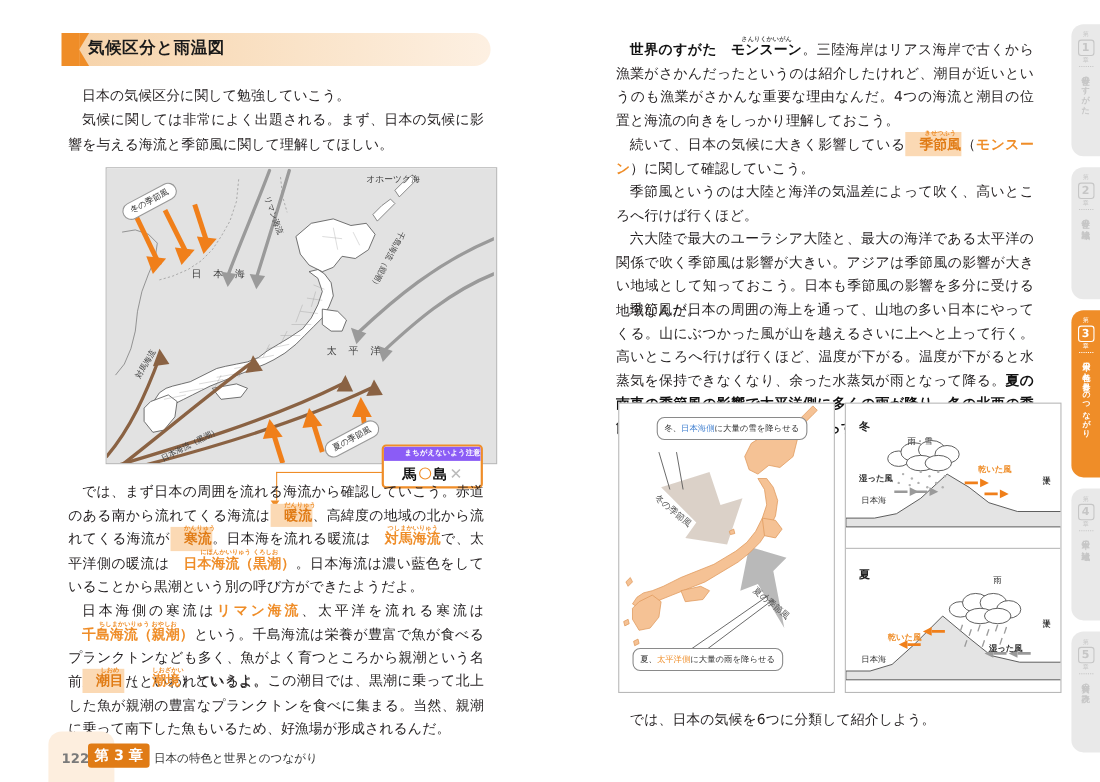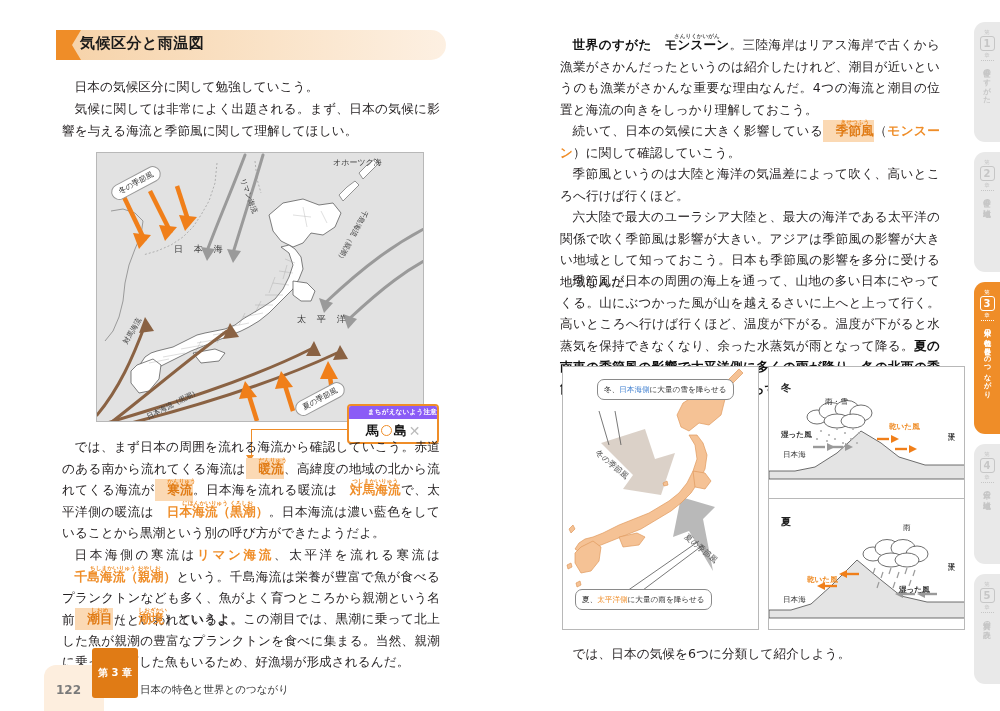--- a/index.html
+++ b/index.html
@@ -68,21 +68,21 @@
   .ruby-top {
     position: absolute; left: 0; right: 0; top: -8px;
     font-size: 5.6px; color: #ef8d28; text-align: center;
     white-space: nowrap; font-weight: bold; letter-spacing: 0;
   }
   .ruby-top.dark { color: #555; }
 
   
   #map-figure {
     position: absolute; left: 96px; top: 152px;
-    width: 328px; height: 270px;
+    width: 356px; height: 270px;
     background: #ffffff;
     border: 1px solid #b8b8b8;
     overflow: hidden;
   }
   #map-sea {
     position: absolute; inset: 0;
     background: #e2e2e2;
   }
   .map-label {
     position: absolute;
@@ -233,24 +233,24 @@
     position: absolute; left: 44px; bottom: 0;
     width: 60px; height: 46px;
     background: #fdeede;
     border-radius: 12px 12px 0 0;
   }
   #left-pageno {
     position: absolute; left: 56px; bottom: 14px;
     font-size: 12px; color: #7a7a7a; font-weight: bold;
   }
   #left-chip {
-    position: absolute; left: 92px; bottom: 13px;
+    position: absolute; left: 80px; bottom: 13px;
     background: #e07b15; color: #fff;
-    font-size: 10px; font-weight: bold;
-    padding: 18px 6px; border-radius: 3px;
+    font-size: 13px; font-weight: bold;
+    padding: 2px 6px; border-radius: 3px;
   }
   #left-foot-title {
     position: absolute; left: 140px; bottom: 14px;
     font-size: 10.5px; color: #333;
   }
 </style>
 </head>
 <body>
 
 <div id="page">

